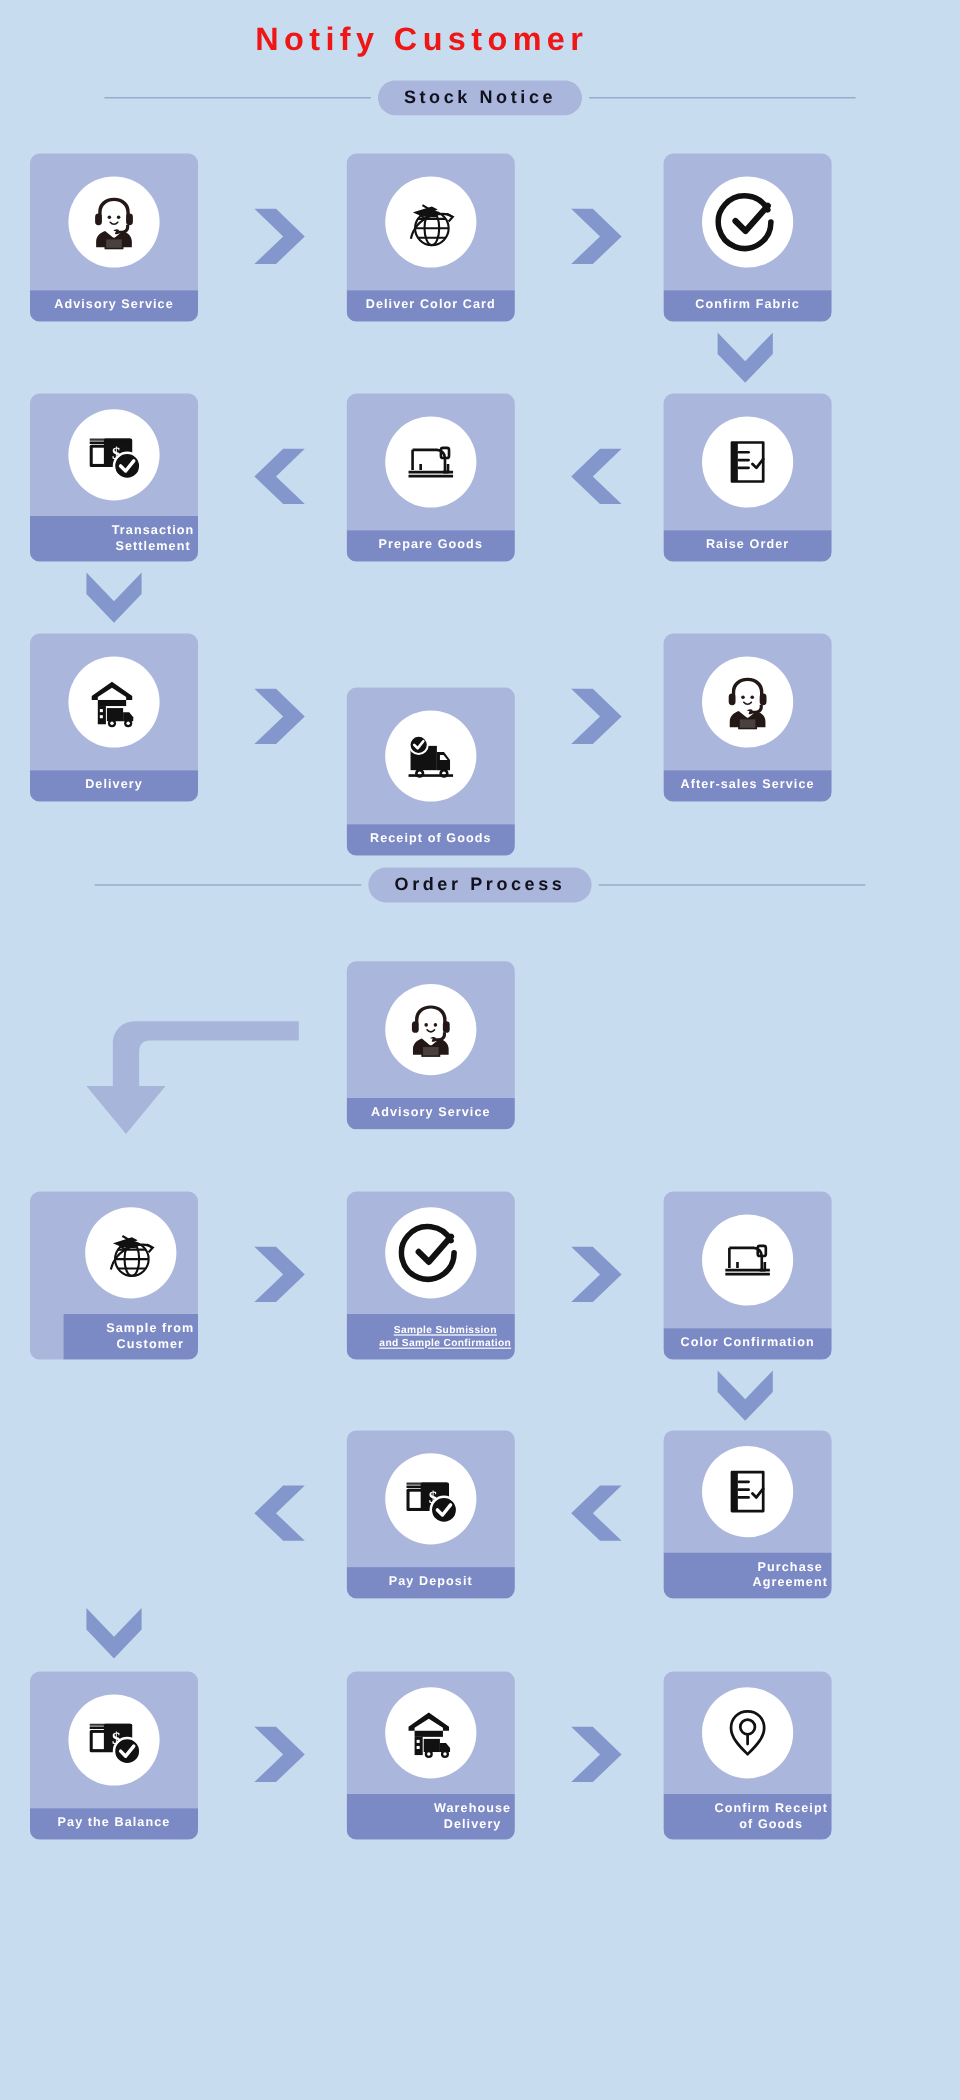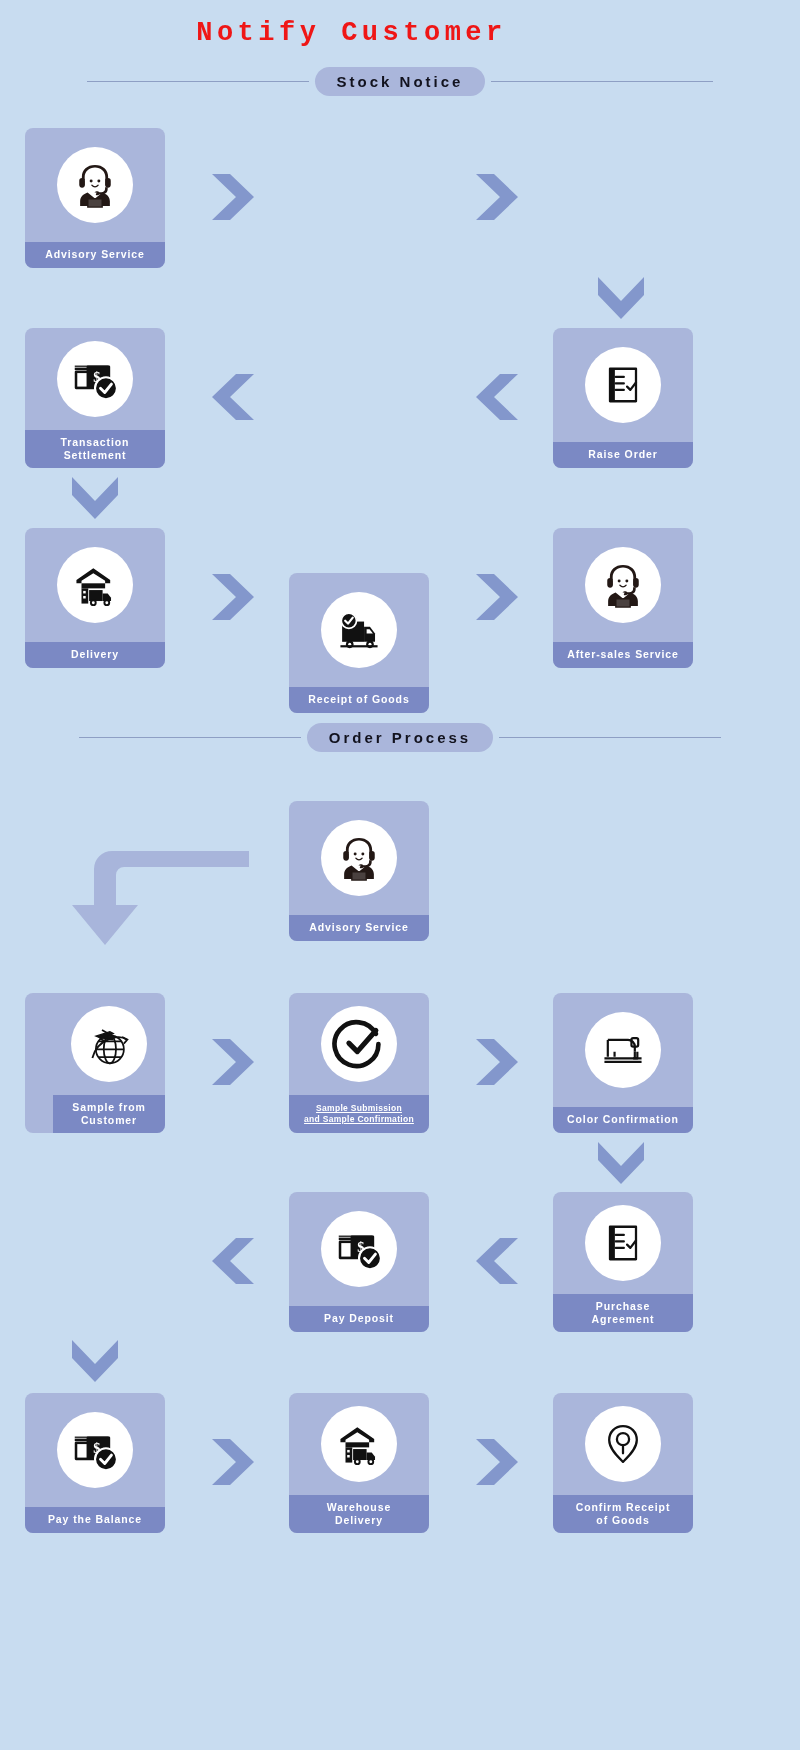--- a/index.html
+++ b/index.html
@@ -21,21 +21,21 @@
   .main-title {
     position: absolute;
     top: 18px;
     left: 0;
     width: 703px;
     text-align: center;
     color: #ef1616;
     font-size: 27px;
     font-weight: bold;
     letter-spacing: 4.5px;
-    font-family: Liberation Mono, monospace;
+    font-family: Liberation Sans, sans-serif;
   }
 
   
   .section-head {
     position: absolute;
     left: 0;
     width: 800px;
     height: 30px;
     display: flex;
     align-items: center;
@@ -96,21 +96,21 @@
     font-weight: bold;
     letter-spacing: 0.9px;
     text-align: center;
     line-height: 1.25;
     padding: 5px 3px;
     min-height: 26px;
     display: flex;
     align-items: center;
     justify-content: center;
   }
-  .card .label.two-line { min-height: 38px; }
+  .card .label.two-line { min-height: 38px; justify-content: flex-end; }
   .card .label.tiny { font-size: 8.5px; letter-spacing: 0.3px; text-decoration: underline; }
 
   
   .chev {
     position: absolute;
     width: 46px;
     height: 54px;
   }
   .chev svg { display: block; width: 100%; height: 100%; }
 
@@ -164,27 +164,57 @@
     </div>
     <div class="label">Advisory Service</div>
   </div>
 
   <div class="chev" style="left:210px; top:170px;">
     <svg viewBox="0 0 46 54">
         <path d="M2 4 L26 27 L2 50 L20 50 L44 27 L20 4 Z" fill="#8397cc"></path>
       </svg>
   </div>
 
+  <div class="card" style="left:289px; top:128px;">
+    <div class="icon-wrap">
+      <div class="disc">
+        <svg width="56" height="56" viewBox="0 0 64 64">
+          <g fill="none" stroke="#111" stroke-width="2">
+            <circle cx="33" cy="38" r="16"></circle>
+            <ellipse cx="33" cy="38" rx="7" ry="16"></ellipse>
+            <path d="M17 38h32M19.5 29h27M19.5 47h27"></path>
+            <path d="M13 48 C18 26 44 20 52 27" stroke-width="2.1"></path>
+            <path d="M47 24 l6 3 -4 4.5"></path>
+            <path d="M17 23 l16-5 4 2 -6 3 8 1 -3 3 -12-1z" fill="#111" stroke-width="1.4"></path>
+            <path d="M24 16 l6 3.5" stroke-width="2"></path>
+            <path d="M21.5 25.5 l5.5 3.5" stroke-width="2"></path>
+          </g>
+        </svg>
+      </div>
+    </div>
+    <div class="label">Deliver Color Card</div>
+  </div>
 
   <div class="chev" style="left:474px; top:170px;">
     <svg viewBox="0 0 46 54">
         <path d="M2 4 L26 27 L2 50 L20 50 L44 27 L20 4 Z" fill="#8397cc"></path>
       </svg>
   </div>
 
+  <div class="card" style="left:553px; top:128px;">
+    <div class="icon-wrap">
+      <div class="disc">
+        <svg width="54" height="54" viewBox="0 0 64 64">
+          <path d="M52 20 A26 26 0 1 0 55 32" fill="none" stroke="#111" stroke-width="5.5" stroke-linecap="round"></path>
+          <path d="M20 31 L30 41 L52 16" fill="none" stroke="#111" stroke-width="6" stroke-linecap="round" stroke-linejoin="round"></path>
+        </svg>
+      </div>
+    </div>
+    <div class="label">Confirm Fabric</div>
+  </div>
 
   <div class="chev-down" style="left:594px; top:275px;">
     <svg viewBox="0 0 54 46">
         <path d="M4 2 L27 26 L50 2 L50 20 L27 44 L4 20 Z" fill="#8397cc"></path>
       </svg>
   </div>
 
   <div class="card" style="left:25px; top:328px;">
     <div class="icon-wrap">
       <div class="disc">
@@ -210,20 +240,39 @@
       </div>
     </div>
   </div>
 
   <div class="chev" style="left:210px; top:370px;">
     <svg viewBox="0 0 46 54">
         <path d="M44 4 L20 27 L44 50 L26 50 L2 27 L26 4 Z" fill="#8397cc"></path>
       </svg>
   </div>
 
+  <div class="card" style="left:289px; top:328px;">
+    <div class="icon-wrap">
+      <div class="disc">
+        <svg width="54" height="54" viewBox="0 0 64 64">
+          <g fill="none" stroke="#111" stroke-width="2.6" stroke-linejoin="round">
+            <path d="M14 20 h24 a8 8 0 0 1 8 8 v6"></path>
+            <path d="M14 20 v20"></path>
+            <path d="M46 34 v8"></path>
+            <path d="M44 42 h5 v-8"></path>
+            <rect x="42" y="18" width="8" height="10" rx="2"></rect>
+            <path d="M10 42 h44"></path>
+            <path d="M10 46 h44"></path>
+            <path d="M22 34 v6"></path>
+          </g>
+        </svg>
+      </div>
+    </div>
+    <div class="label">Prepare Goods</div>
+  </div>
 
   <div class="chev" style="left:474px; top:370px;">
     <svg viewBox="0 0 46 54">
         <path d="M44 4 L20 27 L44 50 L26 50 L2 27 L26 4 Z" fill="#8397cc"></path>
       </svg>
   </div>
 
   <div class="card" style="left:553px; top:328px;">
     <div class="icon-wrap">
       <div class="disc">

